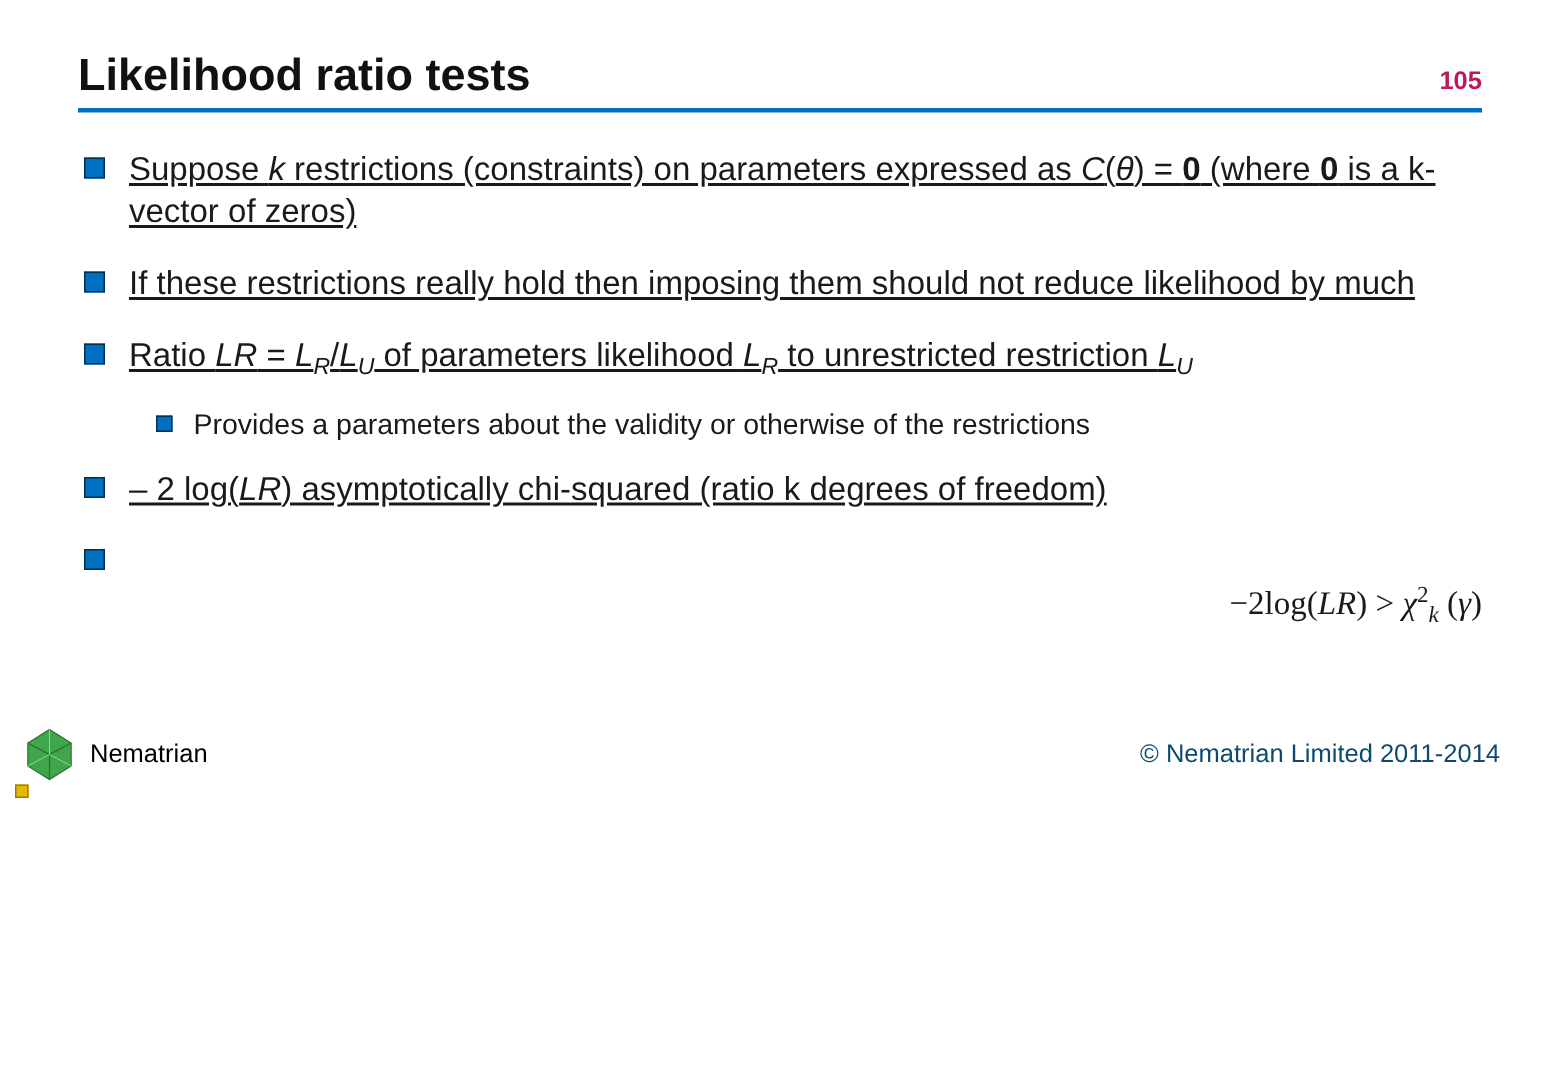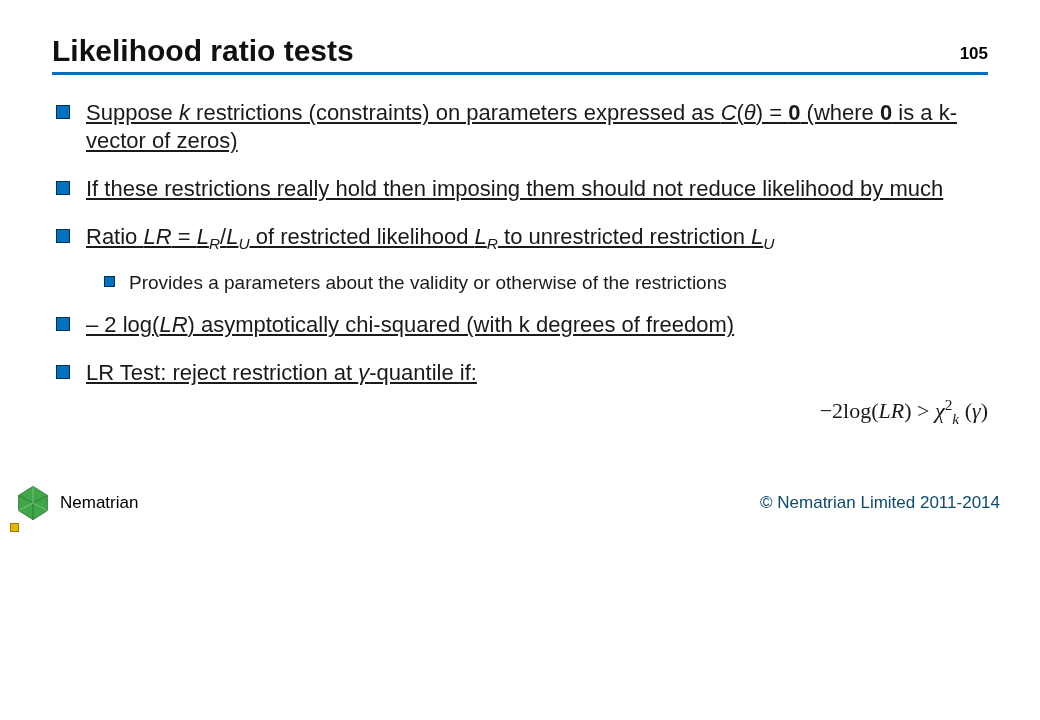--- a/index.html
+++ b/index.html
@@ -25,21 +25,21 @@
     margin-bottom: 24px;
   }
   .title {
     font-size: 30px;
     font-weight: bold;
     color: #111;
   }
   .pagenum {
     font-size: 17px;
     font-weight: bold;
-    color: #000000;
+    color: #be185d;
     padding-bottom: 4px;
   }
   ul.bullets {
     list-style: none;
     padding-left: 4px;
   }
   ul.bullets > li {
     display: flex;
     align-items: flex-start;
     margin-bottom: 20px;
@@ -144,45 +144,42 @@
       <span class="sq"></span>
       <span class="txt">If these restrictions really hold then imposing them should not reduce likelihood by much</span>
     </li>
   </ul>
 
 
   <ul class="bullets">
     <li>
       <span class="sq"></span>
       <span class="txt">
-        <span>Ratio </span><i class="var">LR</i><span> = </span><i class="var">L</i><span class="sub-s">R</span><span>/</span><i class="var">L</i><span class="sub-s">U</span><span> of restricted likelihood </span><i class="var">L</i><span class="sub-s">R</span><span> to unrestricted restriction </span><i class="var">L</i><span class="sub-s">U</span>
+        <span>Ratio </span><i class="var">LR</i><span> = </span><i class="var">L</i><span class="sub-s">R</span><span>/</span><i class="var">L</i><span class="sub-s">U</span><span> of parameters likelihood </span><i class="var">L</i><span class="sub-s">R</span><span> to unrestricted restriction </span><i class="var">L</i><span class="sub-s">U</span>
       </span>
     </li>
   </ul>
 
   <ul class="sub">
     <li>
       <span class="sq2"></span>
       <span class="txt2">Provides a parameters about the validity or otherwise of the restrictions</span>
     </li>
   </ul>
 
   <ul class="bullets">
     <li>
       <span class="sq"></span>
       <span class="txt">
-        <span>– 2 log(</span><i class="var">LR</i><span>) asymptotically chi-squared (with k degrees of freedom)</span>
+        <span>– 2 log(</span><i class="var">LR</i><span>) asymptotically chi-squared (ratio k degrees of freedom)</span>
       </span>
     </li>
 
     <li style="margin-bottom:8px;">
       <span class="sq"></span>
-      <span class="txt">
-        <span>LR Test: reject restriction at </span><i class="var">γ</i><span>-quantile if:</span>
-      </span>
     </li>
   </ul>
 
   <div class="eq">
     <span>−2log</span><span>(</span><i>LR</i><span>)</span><span> &gt; </span><span class="chi">χ</span><span class="sup">2</span><span class="subk">k</span>&nbsp;<span>(</span><i>γ</i><span>)</span>
   </div>
 
   <div class="footer">
     <div class="logo-wrap">
       <svg class="logo-svg" viewBox="0 0 100 100">

